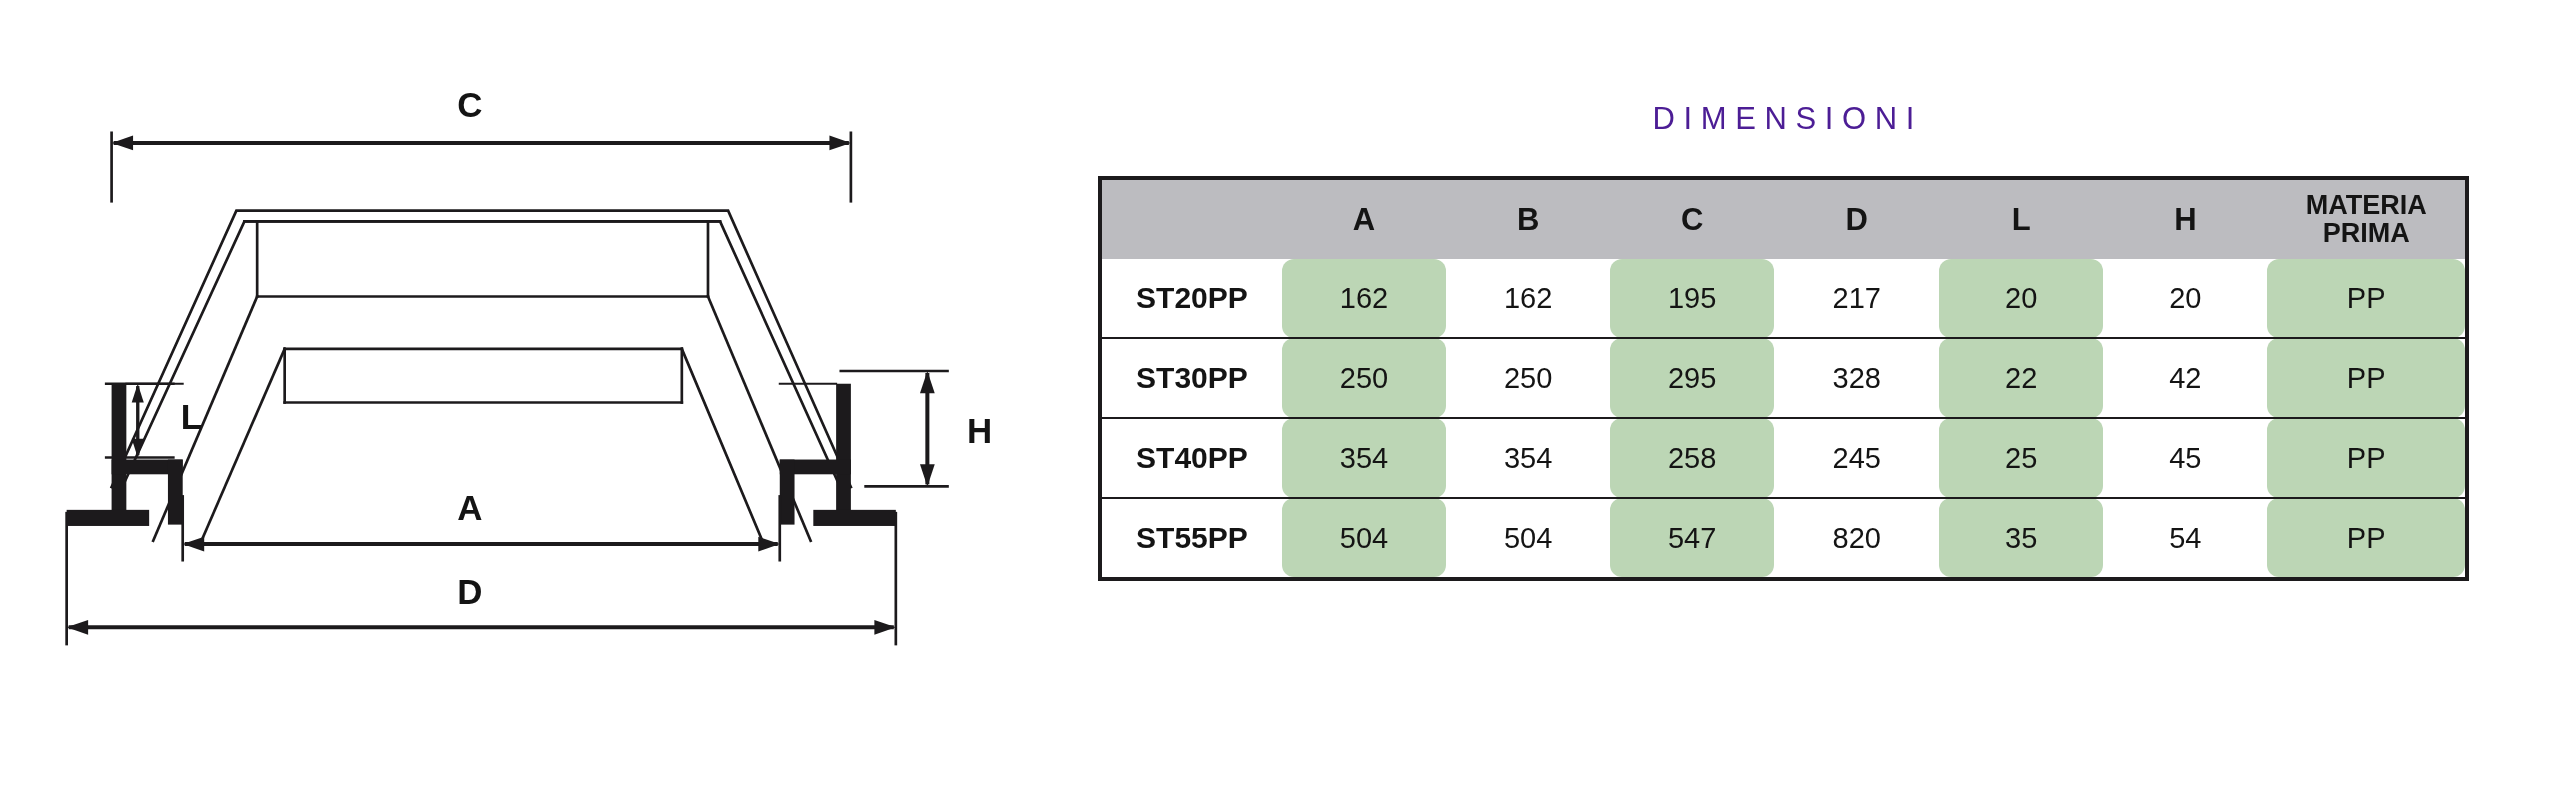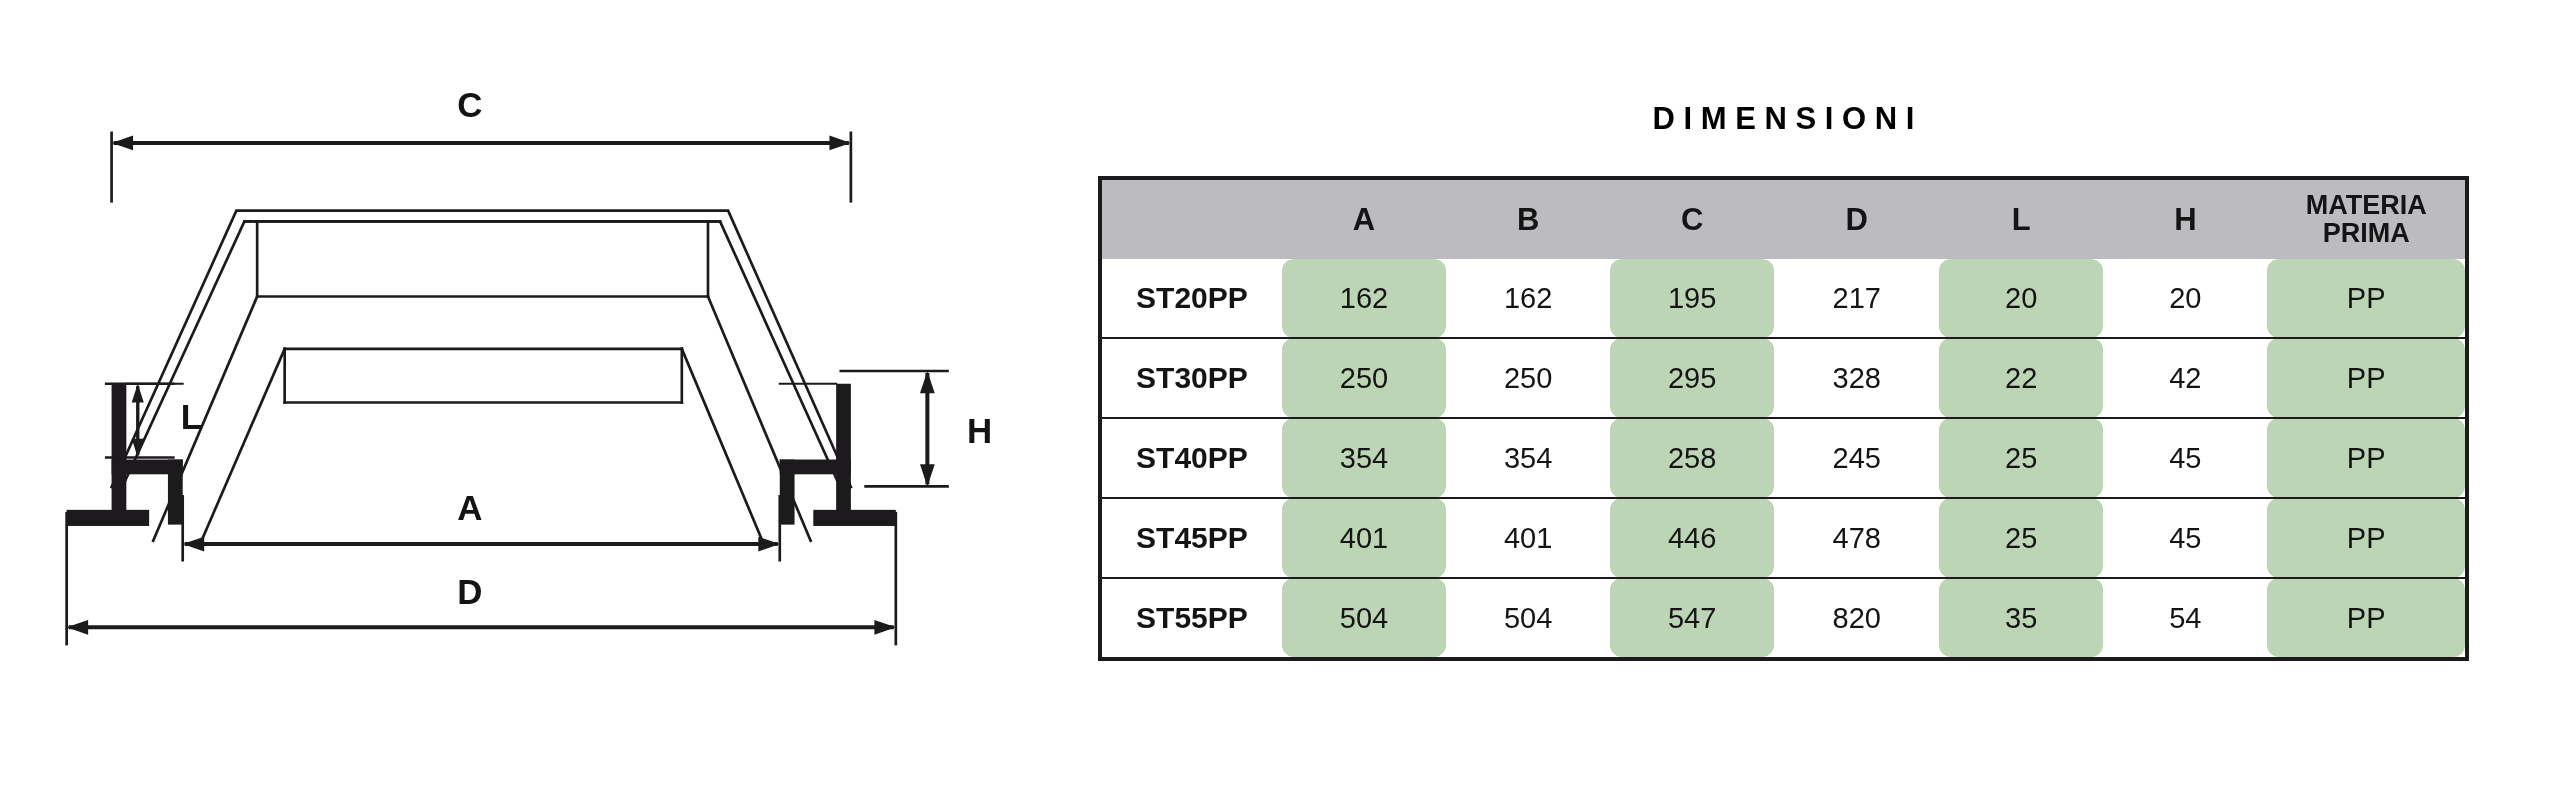--- a/index.html
+++ b/index.html
@@ -13,21 +13,21 @@
   
   #drawing{position:absolute;left:0;top:0;width:1047px;height:799px;}
   #drawing svg{display:block;}
 
   
   #table-panel{position:absolute;left:1098px;top:101px;width:1409px;height:577px;}
 
   .dim-title{
     position:absolute;left:0px;top:0px;width:1371px;
     text-align:center;
-    font-size:31px;font-weight:700;color:#000000;
+    font-size:31px;font-weight:400;color:#4c1d95;
     letter-spacing:0px;
     font-family:"Liberation Sans",sans-serif;
     white-space:pre;
   }
 
   .tbl-wrap{
     position:absolute;left:0px;top:75px;
     width:1371px;
     border:4.7px solid #1c1a1c;
     background:#ffffff;
@@ -232,30 +232,20 @@
               <td class="name wh">ST40PP</td>
               <td class="sh">354</td>
               <td class="wh">354</td>
               <td class="sh">258</td>
               <td class="wh">245</td>
               <td class="sh">25</td>
               <td class="wh">45</td>
               <td class="mp sh">PP</td>
             </tr>
             <tr class="row">
-              <td class="name wh">ST45PP</td>
-              <td class="sh">401</td>
-              <td class="wh">401</td>
-              <td class="sh">446</td>
-              <td class="wh">478</td>
-              <td class="sh">25</td>
-              <td class="wh">45</td>
-              <td class="mp sh">PP</td>
-            </tr>
-            <tr class="row">
               <td class="name wh">ST55PP</td>
               <td class="sh">504</td>
               <td class="wh">504</td>
               <td class="sh">547</td>
               <td class="wh">820</td>
               <td class="sh">35</td>
               <td class="wh">54</td>
               <td class="mp sh">PP</td>
             </tr>
           </tbody>

